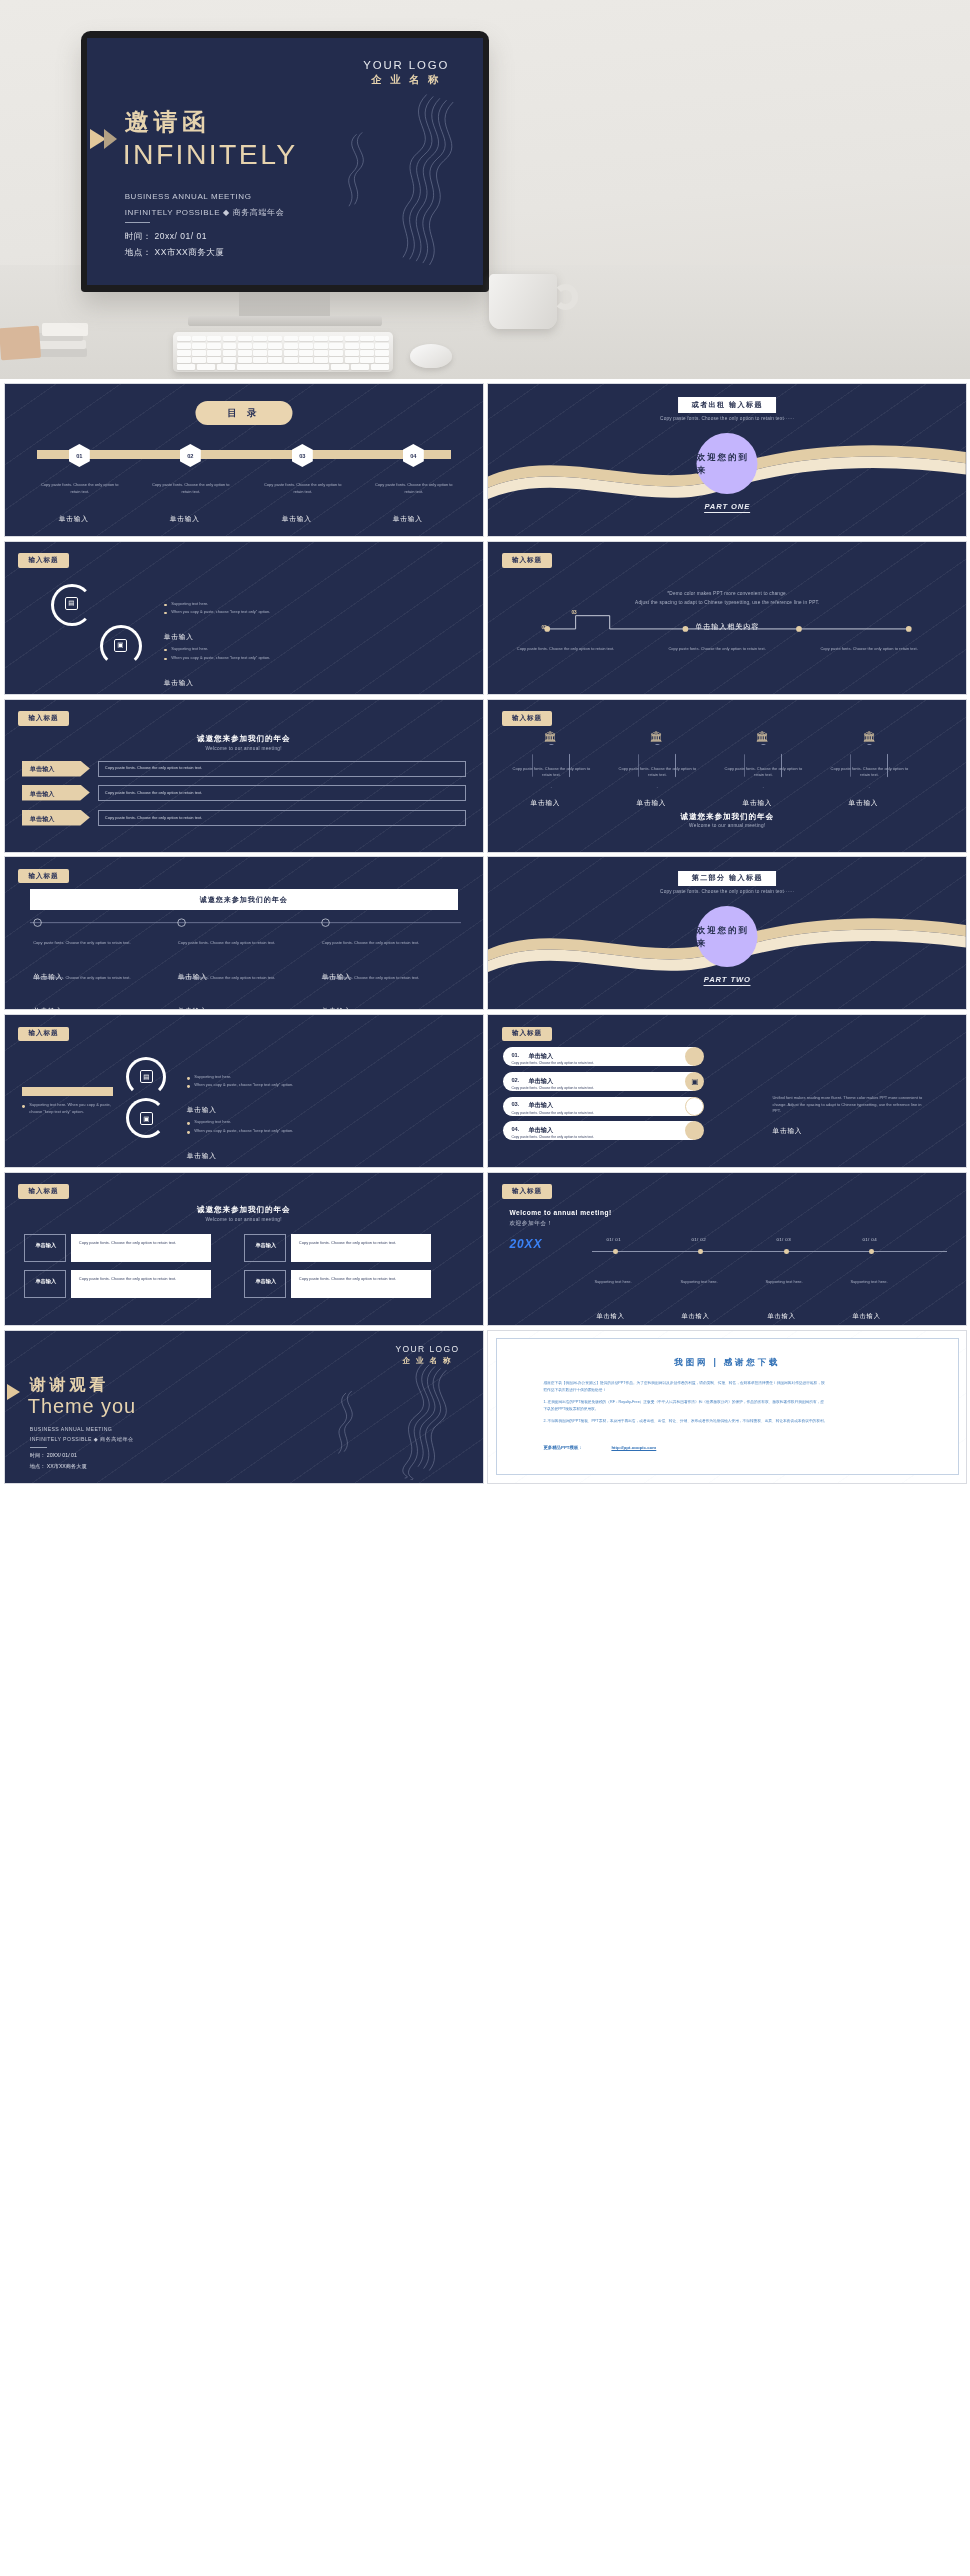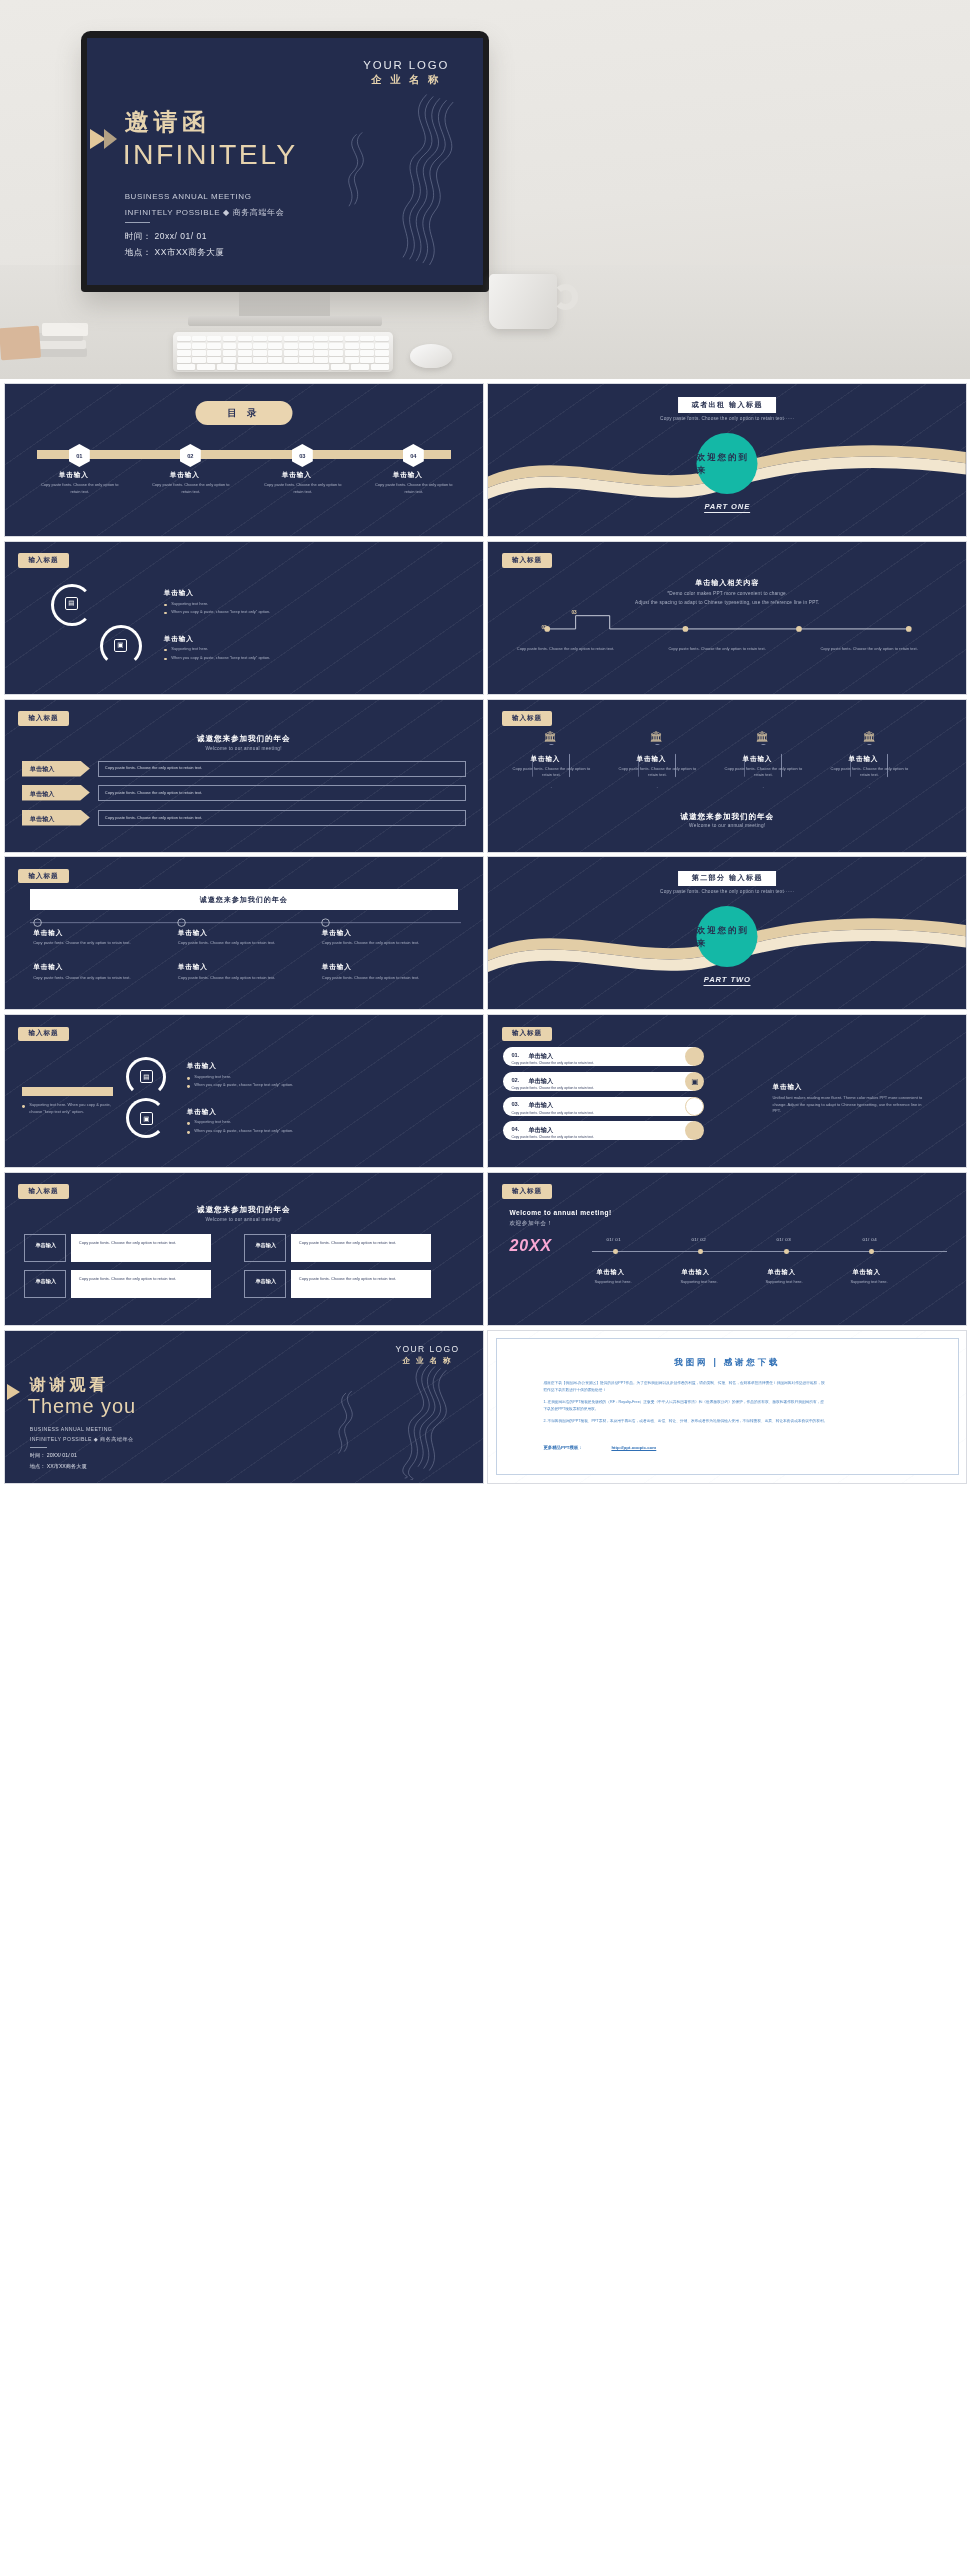--- a/index.html
+++ b/index.html
@@ -160,25 +160,25 @@
     clip-path:polygon(50% 0%,100% 25%,100% 75%,50% 100%,0% 75%,0% 25%);
     display:flex; align-items:center; justify-content:center;
     font-size:5.7px; color:#2a3257; font-weight:bold;
   }
   .hex-out {
     position:absolute; width:38px; height:44px;
     border:0.9px solid #7f88a6;
     clip-path:polygon(50% 0%,100% 25%,100% 75%,50% 100%,0% 75%,0% 25%);
     background:transparent;
   }
-  .it-title { position:absolute; font-size:6.6px; font-weight:bold; color:#fff; letter-spacing:0.9px; white-space:nowrap; }
+  .it-title { position:absolute; font-size:6.6px; font-weight:normal; color:#fff; letter-spacing:0.9px; white-space:nowrap;margin-top:44px; }
   .it-body  { position:absolute; font-size:4px; color:#a9b0c4; line-height:1.7; width:82px; text-align:center; }
   .circle-big {
     position:absolute; left:50%; top:49px; transform:translateX(-50%);
-    width:61px; height:61px; border-radius:50%; background:#14b8a6;
+    width:61px; height:61px; border-radius:50%; background:#c4b5fd;
     display:flex; flex-direction:column; align-items:center; justify-content:center;
     color:#27304f; font-size:8.5px; font-weight:bold; letter-spacing:1.9px; line-height:1.5;
     z-index:3;
   }
   .part-label {
     position:absolute; left:50%; top:118px; transform:translateX(-50%);
     font-size:7.6px; font-style:italic; font-weight:bold; color:#eceef4;
     letter-spacing:0.9px; border-bottom:0.9px solid #eceef4; padding-bottom:0.9px; z-index:3;
   }
   .ribbon { position:absolute; }
@@ -205,21 +205,21 @@
   .cp-frame { position:absolute; inset:7.6px; border:0.9px solid #c4d2e4; background:#fff; }
   .cp-title { position:absolute; left:50%; top:26.5px; transform:translateX(-50%);
     font-size:8.5px; font-weight:bold; color:#2f6fb5; letter-spacing:2.8px; white-space:nowrap;}
   .cp-p { position:absolute; font-size:3.7px; color:#3f7cbe; line-height:1.85; width:284px; }
   .cp-link { position:absolute; font-size:4.4px; font-weight:bold; color:#2f6fb5; }
   
   .ty-cn { position:absolute; left:25px; top:44px; font-size:16px; font-weight:bold; color:#e6d3ae; letter-spacing:3.8px; }
   .ty-en { position:absolute; left:23px; top:64px; font-size:20px; color:#e6d3ae; letter-spacing:0.9px; }
   .ty-arrow { position:absolute; left:1.9px; top:53px; width:0;height:0;
     border-top:8.5px solid transparent;border-bottom:8.5px solid transparent;border-left:13.3px solid #e2c89b;}
-  .num-big { position:absolute; font-size:16px; font-weight:bold; font-style:italic; color:#f9a8d4; letter-spacing:0.9px;}
+  .num-big { position:absolute; font-size:12px; font-weight:bold; font-style:italic; color:#3b82f6; letter-spacing:0.9px;}
   .tl-line { position:absolute; height:0.9px; background:#8b93ad; }
   .tl-dot { position:absolute; width:4.7px;height:4.7px;border-radius:50%;background:#e2cda6; }
   .tl-date { position:absolute; font-size:4.4px; color:#c9cfdd; letter-spacing:0.4px;}
 </style>
 </head>
 <body>
 
 <div class="hero">
   <div class="hero-floor"></div>
 

